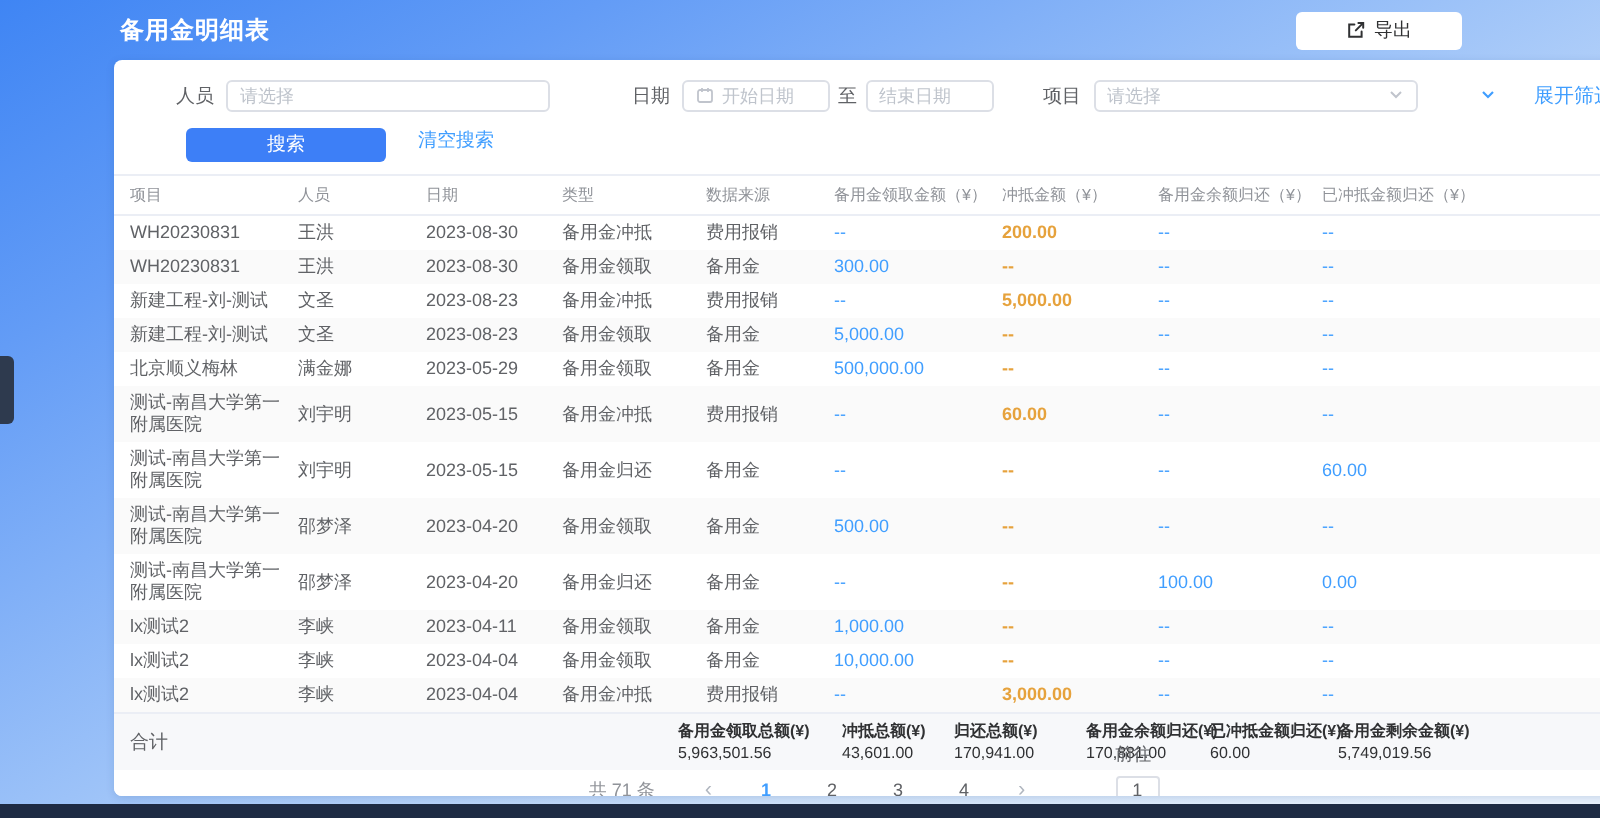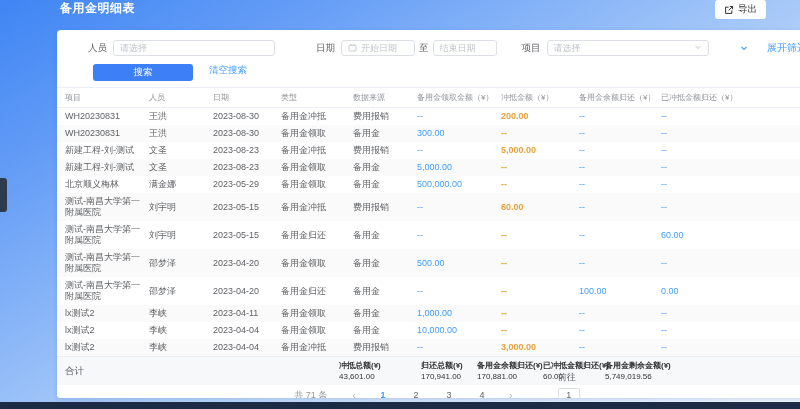--- a/index.html
+++ b/index.html
@@ -3,24 +3,24 @@
 <meta charset="utf-8">
 <style>
   * { box-sizing: border-box; margin: 0; padding: 0; }
   html, body { width: 800px; height: 409px; overflow: hidden; }
   body {
     font-family: "Liberation Sans", "DejaVu Sans", sans-serif;
     position: relative;
     background: linear-gradient(150deg, #3f85f4 0%, #639cf6 20%, #9cc2f8 48%, #cfe2fa 72%, #e9f2fd 95%);
   }
   
-  .topbar { position: absolute; left: 0; top: 0; width: 800px; height: 30px; display: flex; }
+  .topbar { position: absolute; left: 0; top: 0; width: 800px; height: 30px; display: flex; align-items: center; }
   .page-title { margin-left: 60px; color: #ffffff; font-size: 12px; font-weight: bold; letter-spacing: 0.5px; }
-  .export-btn { margin-left: auto; margin-right: 34px; background: #ffffff; border-radius: 3px; height: 19px;
-    padding: 0 9px; display: flex; align-items: center; gap: 4px; font-size: 9.5px; color: #303133; cursor: pointer; }
+  .export-btn { margin-left: auto; margin-right: 69px; background: #ffffff; border-radius: 3px; height: 19px;
+    padding: 0 25px; display: flex; align-items: center; gap: 4px; font-size: 9.5px; color: #303133; cursor: pointer; }
   .export-btn svg { display: block; }
   
   .drawer-handle { position: absolute; left: 0; top: 178px; width: 7px; height: 34px; background: #2e3a4e; border-radius: 0 3px 3px 0; }
   
   .card { position: absolute; left: 57px; top: 30px; width: 760px; height: 368px; background: #ffffff;
     border-radius: 4px; overflow: hidden; box-shadow: 0 1px 4px rgba(20,60,120,0.15); }
   
   .filter-row { display: flex; align-items: center; height: 16px; margin-top: 10px; font-size: 9.5px; color: #606266; }
   .f-label { white-space: nowrap; }
   .lbl-person { margin-left: 31px; }
@@ -282,20 +282,24 @@
           <div class="td blue">--</div>
           <div class="td blue">--</div>
         </div>
       </div>
     <div class="scroll-thumb"></div>
   </div>
 
   <div class="summary">
     <div class="sum-total">合计</div>
     <div class="sum-item">
+      <div class="lbl">备用金领取总额(¥)</div>
+      <div class="val">5,963,501.56</div>
+    </div>
+    <div class="sum-item">
       <div class="lbl">冲抵总额(¥)</div>
       <div class="val">43,601.00</div>
     </div>
     <div class="sum-item">
       <div class="lbl">归还总额(¥)</div>
       <div class="val">170,941.00</div>
     </div>
     <div class="sum-item">
       <div class="lbl">备用金余额归还(¥)</div>
       <div class="val">170,881.00</div>

